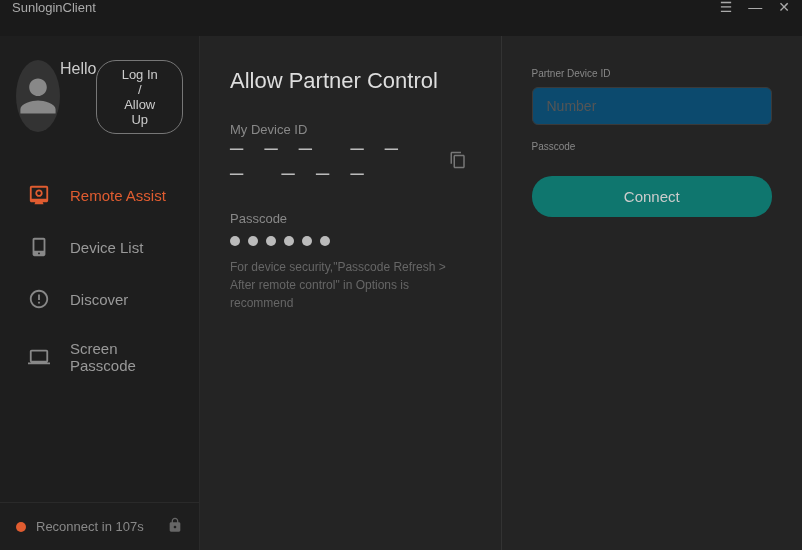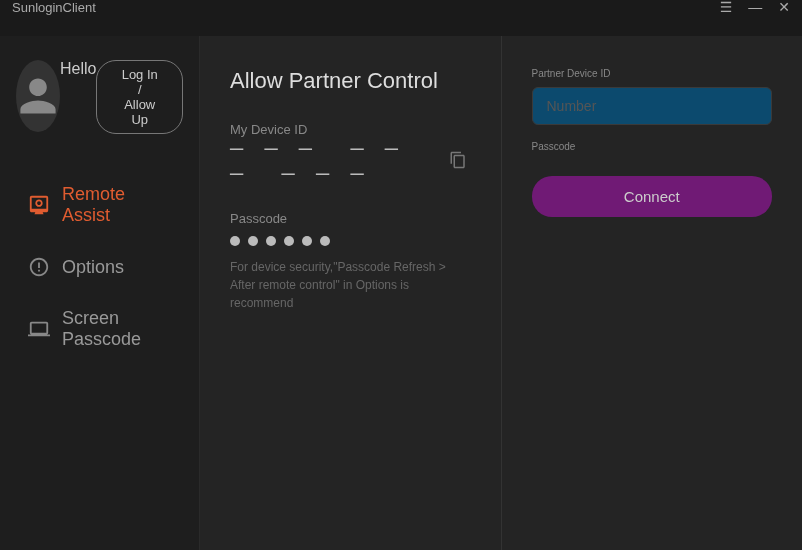--- a/index.html
+++ b/index.html
@@ -101,23 +101,23 @@
 
     .sidebar-nav {
       flex: 1;
       padding: 8px 0;
     }
 
     .nav-item {
       display: flex;
       align-items: center;
       padding: 14px 20px;
-      gap: 12px;
-      cursor: pointer;
-      font-size: 18px;
+      gap: 20px;
+      cursor: pointer;
+      font-size: 15px;
       color: #999;
       border-radius: 4px;
       margin: 2px 8px;
     }
     .nav-item.active { color: #fff; }
     .nav-item.active .nav-label { color: #e05c30; font-weight: 500; }
 
     .nav-icon {
       width: 22px;
       height: 22px;
@@ -248,21 +248,21 @@
       border-radius: 6px;
       padding: 10px 14px;
       font-size: 14px;
       color: #ccc;
       outline: none;
     }
     .text-input::placeholder { color: #555; }
 
     .connect-btn {
       width: 100%;
-      background: #701a75;
+      background: #0f766e;
       border: none;
       border-radius: 20px;
       padding: 12px;
       font-size: 15px;
       color: #ccc;
       cursor: pointer;
       margin-top: 8px;
     }
   </style>
 </head>
@@ -294,40 +294,57 @@
 
       <div class="nav-item active">
         <div class="nav-icon">
           <svg width="22" height="22" viewBox="0 0 24 24" fill="#e05c30">
             <path d="M20 2H4c-1.1 0-2 .9-2 2v14c0 1.1.9 2 2 2h4l-1 2h10l-1-2h4c1.1 0 2-.9 2-2V4c0-1.1-.9-2-2-2zm0 14H4V4h16v12zm-8-4c1.1 0 2-.9 2-2s-.9-2-2-2-2 .9-2 2 .9 2 2 2zm0-6c2.2 0 4 1.8 4 4s-1.8 4-4 4-4-1.8-4-4 1.8-4 4-4z"></path>
           </svg>
         </div>
         <span class="nav-label">Remote Assist</span>
       </div>
 
+      <div class="nav-item">
+        <div class="nav-icon">
+          <svg width="22" height="22" viewBox="0 0 24 24" fill="#888">
+            <path d="M17 2H7c-1.1 0-2 .9-2 2v16c0 1.1.9 2 2 2h10c1.1 0 2-.9 2-2V4c0-1.1-.9-2-2-2zm0 14H7V4h10v12zm-5 4c-.55 0-1-.45-1-1s.45-1 1-1 1 .45 1 1-.45 1-1 1z"></path>
+          </svg>
+        </div>
+        <span class="nav-label">Device List</span>
+      </div>
 
       <div class="nav-item">
         <div class="nav-icon">
           <svg width="22" height="22" viewBox="0 0 24 24" fill="#888">
             <path d="M12 2C6.48 2 2 6.48 2 12s4.48 10 10 10 10-4.48 10-10S17.52 2 12 2zm0 18c-4.41 0-8-3.59-8-8s3.59-8 8-8 8 3.59 8 8-3.59 8-8 8zm-1-13h2v6h-2zm0 8h2v2h-2z"></path>
           </svg>
         </div>
-        <span class="nav-label">Options</span>
+        <span class="nav-label">Discover</span>
       </div>
 
       <div class="nav-item">
         <div class="nav-icon">
           <svg width="22" height="22" viewBox="0 0 24 24" fill="#888">
             <path d="M20 18c1.1 0 2-.9 2-2V6c0-1.1-.9-2-2-2H4c-1.1 0-2 .9-2 2v10c0 1.1.9 2 2 2H0v2h24v-2h-4zM4 6h16v10H4V6z"></path>
           </svg>
         </div>
         <span class="nav-label">Screen Passcode</span>
       </div>
     </nav>
 
+    <div class="sidebar-footer">
+      <div class="reconnect-dot"></div>
+      <span>Reconnect in 107s</span>
+      <span class="lock-icon">
+        <svg width="16" height="16" viewBox="0 0 24 24" fill="#666">
+          <path d="M18 8h-1V6c0-2.76-2.24-5-5-5S7 3.24 7 6v2H6c-1.1 0-2 .9-2 2v10c0 1.1.9 2 2 2h12c1.1 0 2-.9 2-2V10c0-1.1-.9-2-2-2zm-6 9c-1.1 0-2-.9-2-2s.9-2 2-2 2 .9 2 2-.9 2-2 2zm3.1-9H8.9V6c0-1.71 1.39-3.1 3.1-3.1 1.71 0 3.1 1.39 3.1 3.1v2z"></path>
+        </svg>
+      </span>
+    </div>
   </div>
 
   <div class="content-area">
 
     <div class="panel-left">
       <div class="panel-title">Allow Partner Control</div>
 
       <div class="field-label">My Device ID</div>
       <div class="device-id-row">
         <div class="device-id-display">— — —&nbsp;&nbsp;— — —&nbsp;&nbsp;— — —</div>

